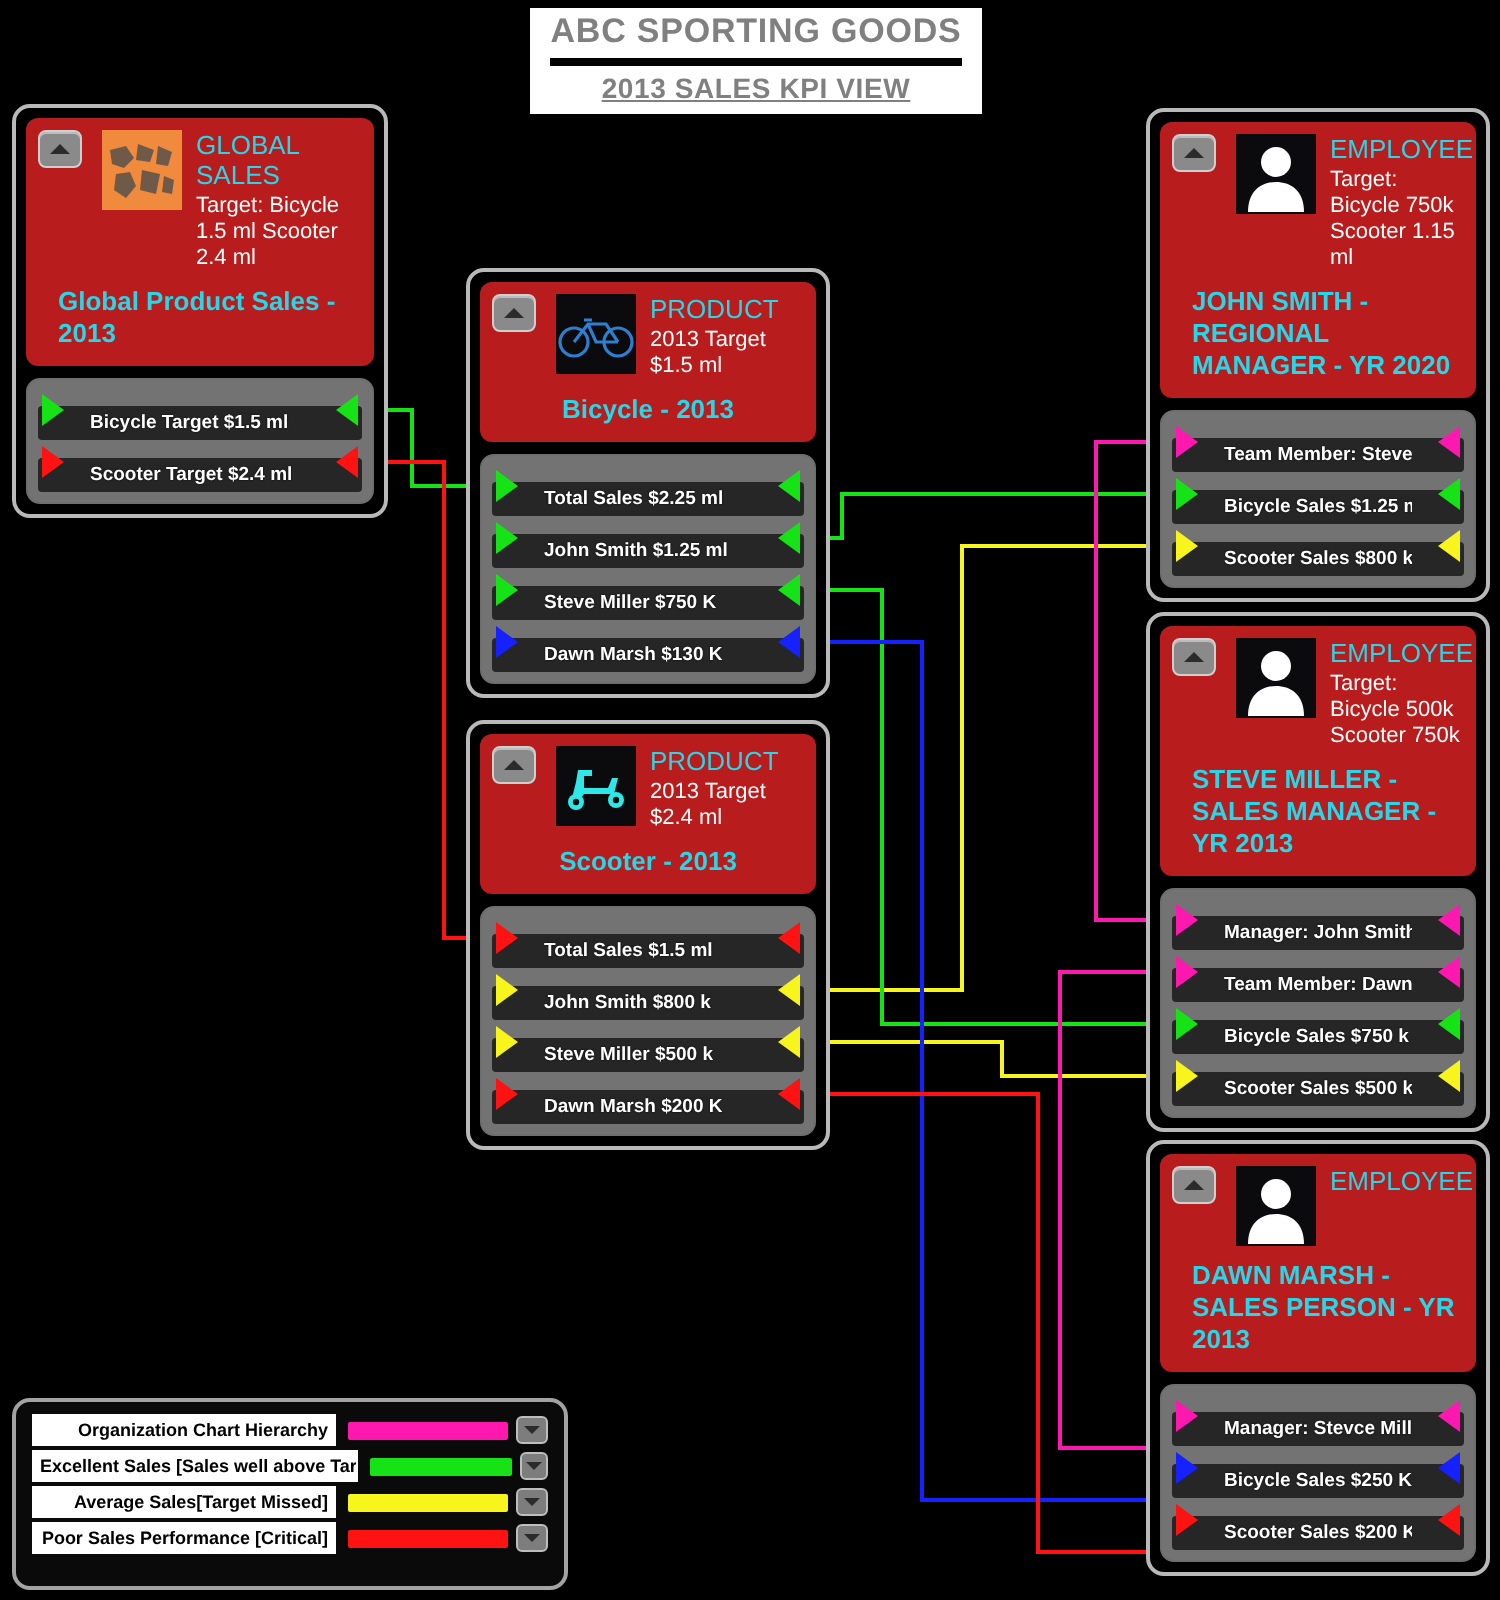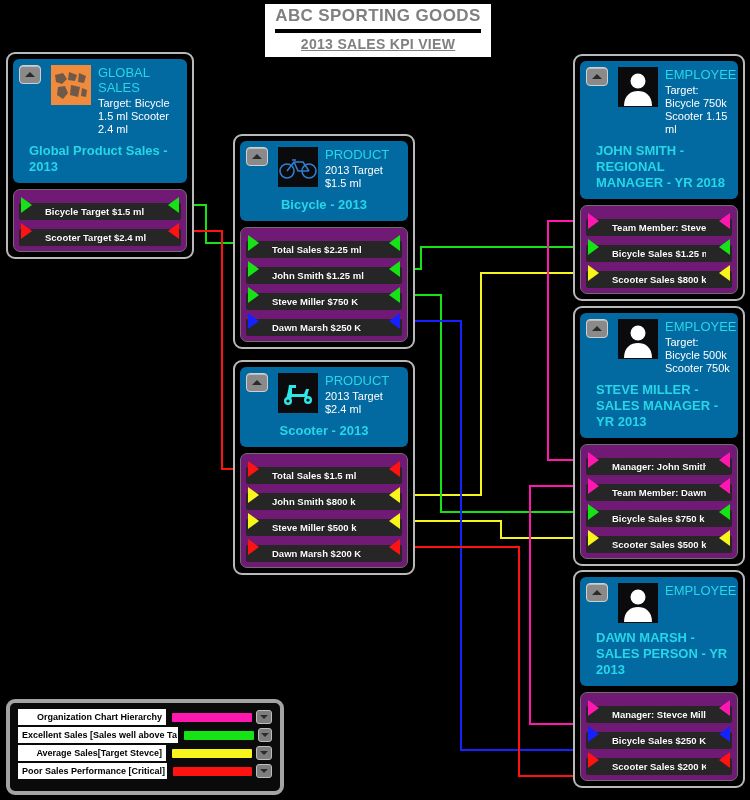--- a/index.html
+++ b/index.html
@@ -29,21 +29,21 @@
   
   .card{
     position:absolute;
     background:#000;
     border:2px solid #b9b9b9;
     border-radius:9px;
     padding:5px;
     z-index:5;
   }
   .card-head{
-    background:#0369a1;
+    background:#b91c1c;
     border-radius:6px;
     position:relative;
     padding:6px 8px 8px 8px;
     min-height:68px;
   }
   .collapse-btn{
     position:absolute; left:6px; top:6px;
     width:22px; height:19px; border-radius:4px;
     background:#8a8a8a; border:1px solid #cfcfcf;
     display:flex; align-items:center; justify-content:center;
@@ -60,21 +60,21 @@
   .kicker{ color:#25d7e8; font-size:13px; line-height:15px; font-weight:normal; }
   .sub{ color:#ffffff; font-size:11px; line-height:13px; margin-top:2px; }
   .card-title{
     color:#25d7e8; font-size:13px; font-weight:bold; line-height:16px;
     margin-top:7px; padding-left:8px;
   }
   .card-title.center{ text-align:center; padding-left:0; }
 
   
   .bars{
-    background:#701a75; border:1px solid #6e6e6e; border-radius:7px;
+    background:#737373; border:1px solid #6e6e6e; border-radius:7px;
     margin-top:6px; padding:4px 5px 5px 5px;
   }
   .bar{
     position:relative; height:26px; margin-bottom:0px;
   }
   .bar + .bar{ margin-top:0px; }
   .bar .strip{
     position:absolute; left:0; right:0; top:9px; height:17px;
     background:#262626; border-radius:2px;
   }
@@ -85,21 +85,21 @@
     text-shadow:0 0 1px #000;
   }
   .tri{ position:absolute; top:3px; width:0;height:0;
         border-top:8px solid transparent; border-bottom:8px solid transparent; }
   .tri.left{ left:2px; border-left:11px solid currentColor; }
   .tri.right{ right:2px; border-right:11px solid currentColor; }
 
   
   .legend{
     position:absolute; left:6px; top:699px; width:278px; height:96px;
-    background:#0a0a0a; border:4px solid #a3a3a3; border-radius:9px;
+    background:#0a0a0a; border:2px solid #a3a3a3; border-radius:9px;
     padding:6px 8px;
   }
   .legend-row{ display:flex; align-items:center; height:16px; margin-bottom:2px; }
   .legend-label{
     flex:1 1 auto; background:#fff; color:#000; font-size:9px; font-weight:bold;
     text-align:right; padding:1px 3px; line-height:12px; border:1px solid #fff;
     white-space:nowrap; overflow:hidden;
   }
   .legend-swatch{ width:80px; height:9px; margin-left:6px; border-radius:1px; }
   .legend-drop{
@@ -217,21 +217,21 @@
         <div class="bar" style="color: rgb(22, 227, 22);">
           <span class="strip"></span>
           <span class="tri left"></span>
           <span class="tri right"></span>
           <span class="label">Steve Miller $750 K</span>
         </div>
         <div class="bar" style="color: rgb(22, 33, 255);">
           <span class="strip"></span>
           <span class="tri left"></span>
           <span class="tri right"></span>
-          <span class="label">Dawn Marsh $250 K</span>
+          <span class="label">Dawn Marsh $130 K</span>
         </div>
       </div>
   </div>
 
   <div class="card" id="card-scooter" style="left:233px; top:360px; width:182px;">
     <div class="card-head">
       <div class="collapse-btn">
           <i class="chev"></i>
         </div>
       <div class="head-row">
@@ -295,21 +295,21 @@
             <circle cx="19" cy="13" r="7.5"></circle>
                 <path d="M5 38 C5 27 12 23 19 23 C26 23 33 27 33 38 Z"></path>
           </g>
             </svg>
         </div>
         <div class="head-txt">
           <div class="kicker">EMPLOYEE</div>
           <div class="sub">Target: Bicycle 750k Scooter 1.15 ml</div>
         </div>
       </div>
-      <div class="card-title">JOHN SMITH - REGIONAL MANAGER - YR 2018</div>
+      <div class="card-title">JOHN SMITH - REGIONAL MANAGER - YR 2020</div>
     </div>
     <div class="bars">
         <div class="bar" style="color: rgb(255, 24, 176);">
           <span class="strip"></span>
           <span class="tri left"></span>
           <span class="tri right"></span>
           <span class="label">Team Member: Steve Miller</span>
         </div>
         <div class="bar" style="color: rgb(22, 227, 22);">
           <span class="strip"></span>
@@ -426,21 +426,21 @@
         </span>
       </div>
       <div class="legend-row">
         <span class="legend-label">Excellent Sales [Sales well above Target]</span>
         <span class="legend-swatch" style="background: rgb(22, 227, 22);"></span>
         <span class="legend-drop">
           <i></i>
         </span>
       </div>
       <div class="legend-row">
-        <span class="legend-label">Average Sales[Target Stevce]</span>
+        <span class="legend-label">Average Sales[Target Missed]</span>
         <span class="legend-swatch" style="background: rgb(247, 245, 28);"></span>
         <span class="legend-drop">
           <i></i>
         </span>
       </div>
       <div class="legend-row">
         <span class="legend-label">Poor Sales Performance [Critical]</span>
         <span class="legend-swatch" style="background: rgb(255, 18, 18);"></span>
         <span class="legend-drop">
           <i></i>

